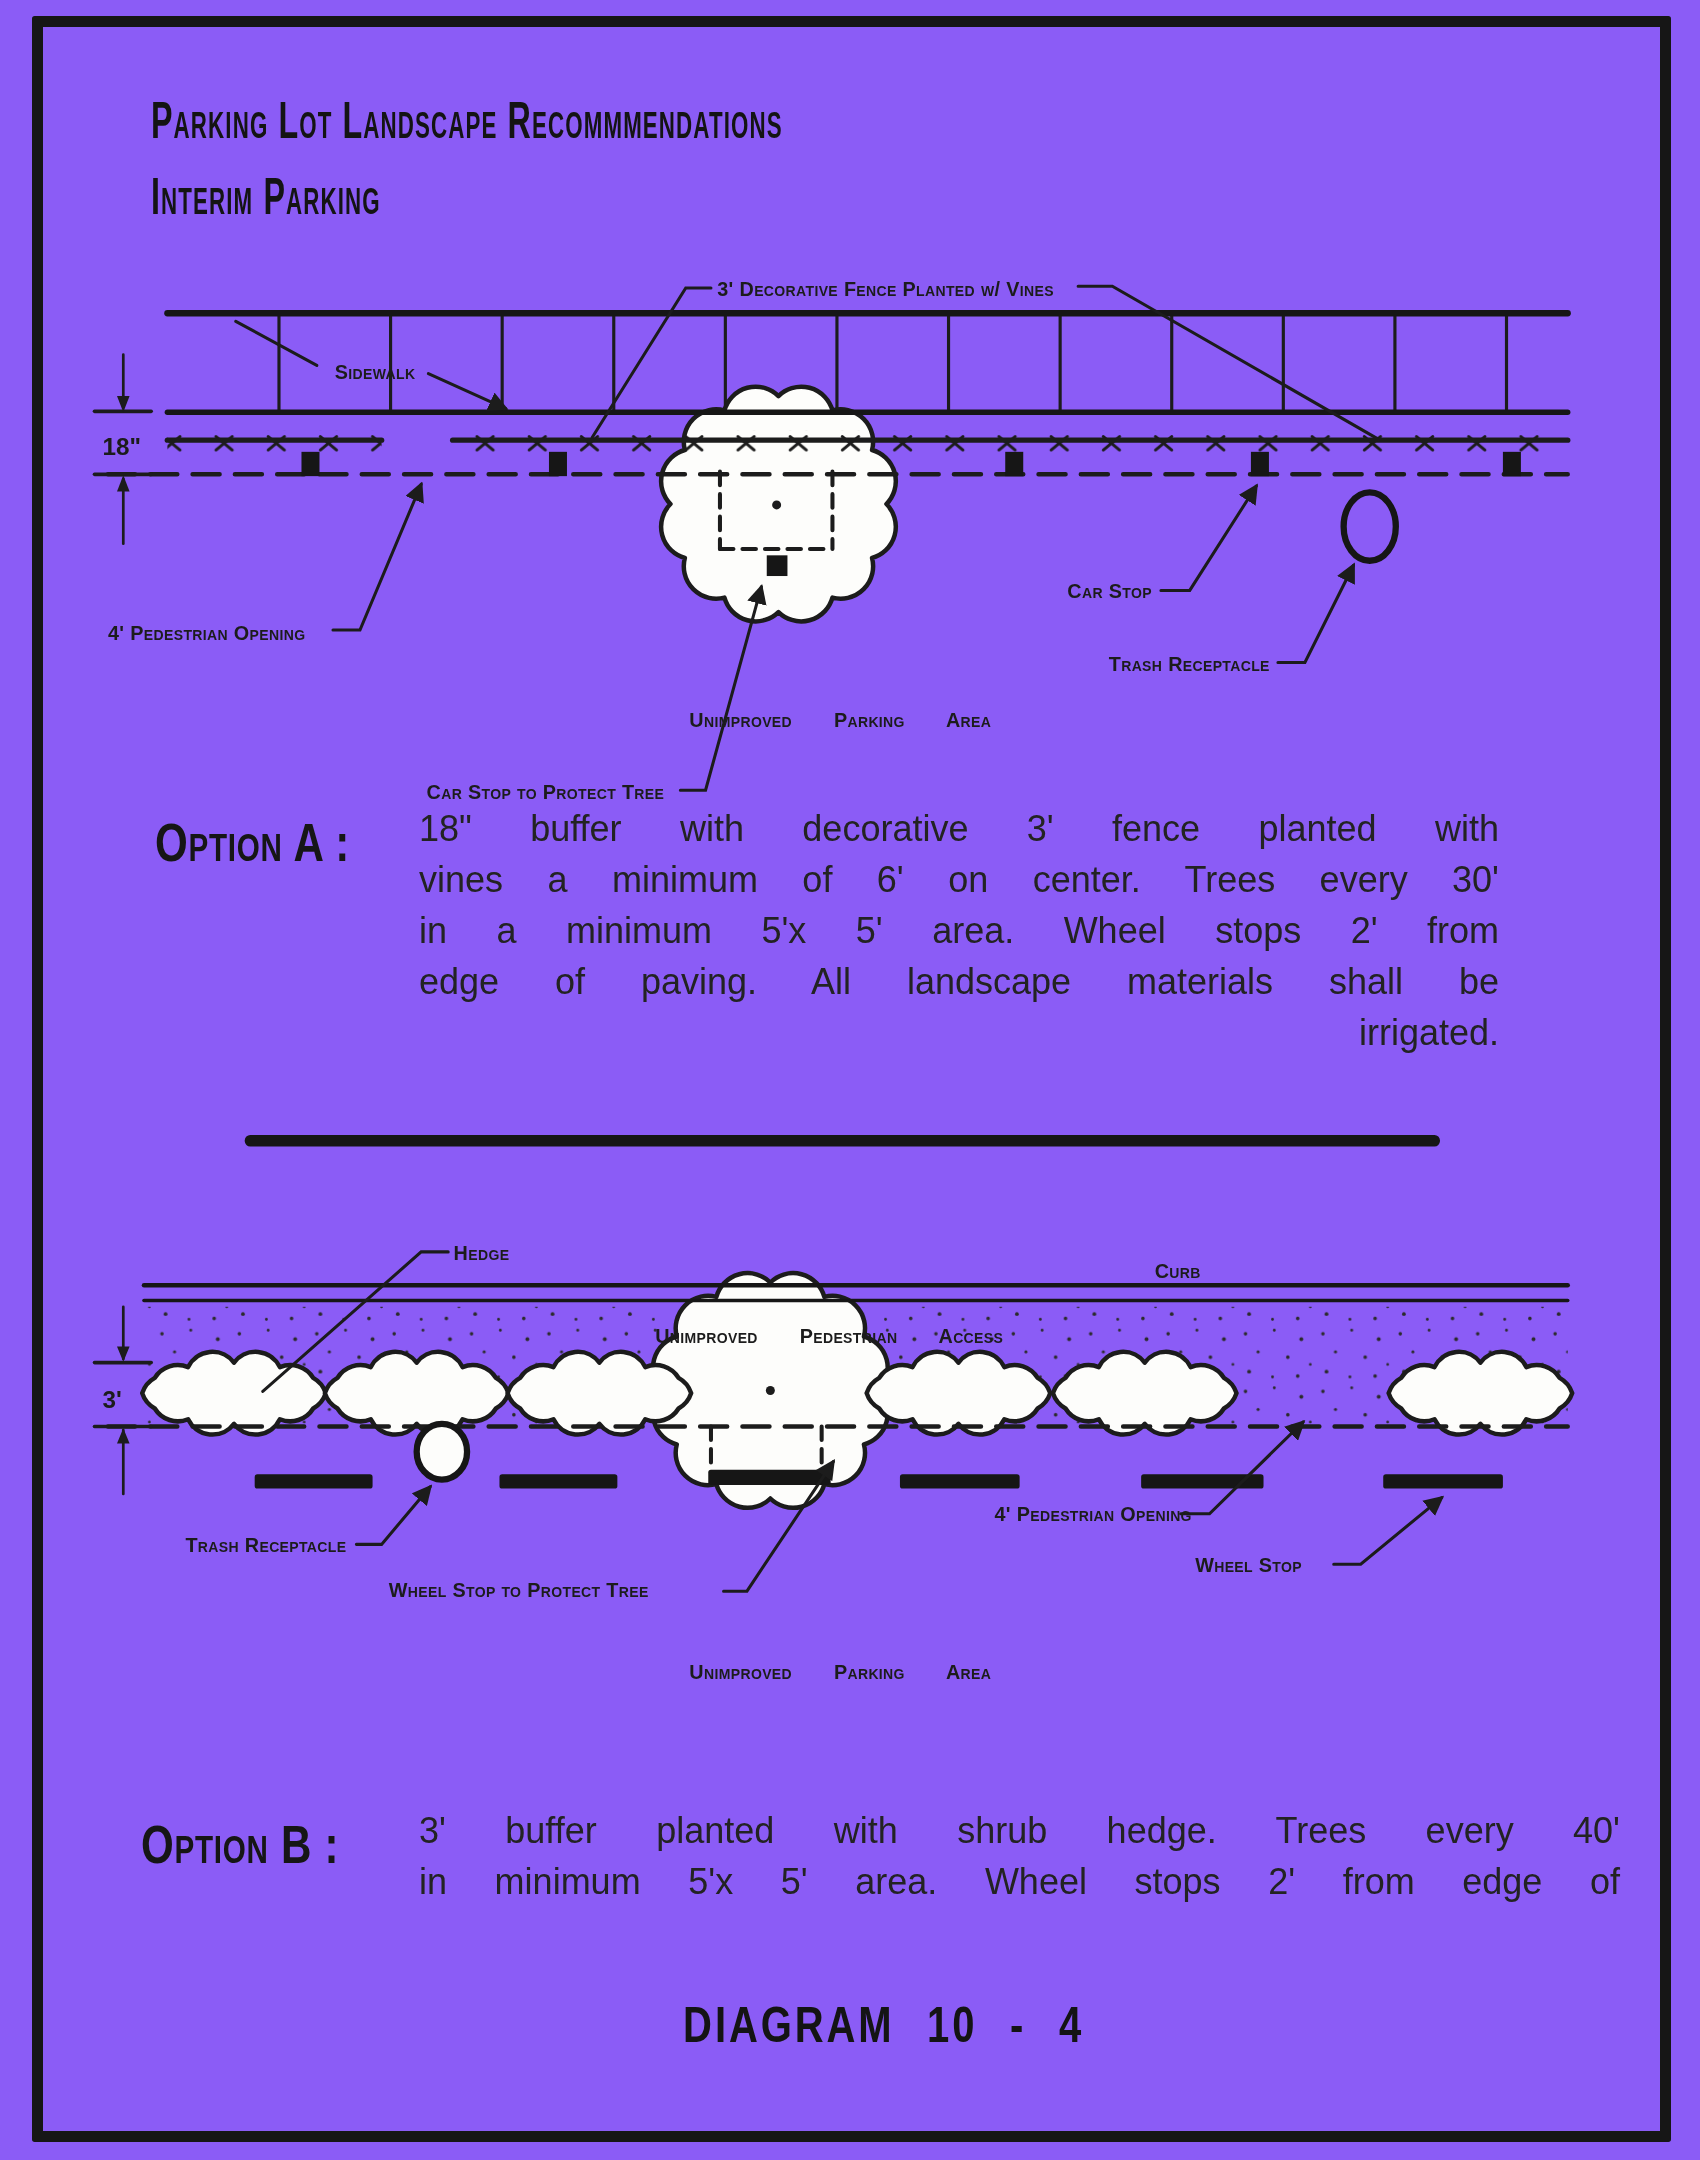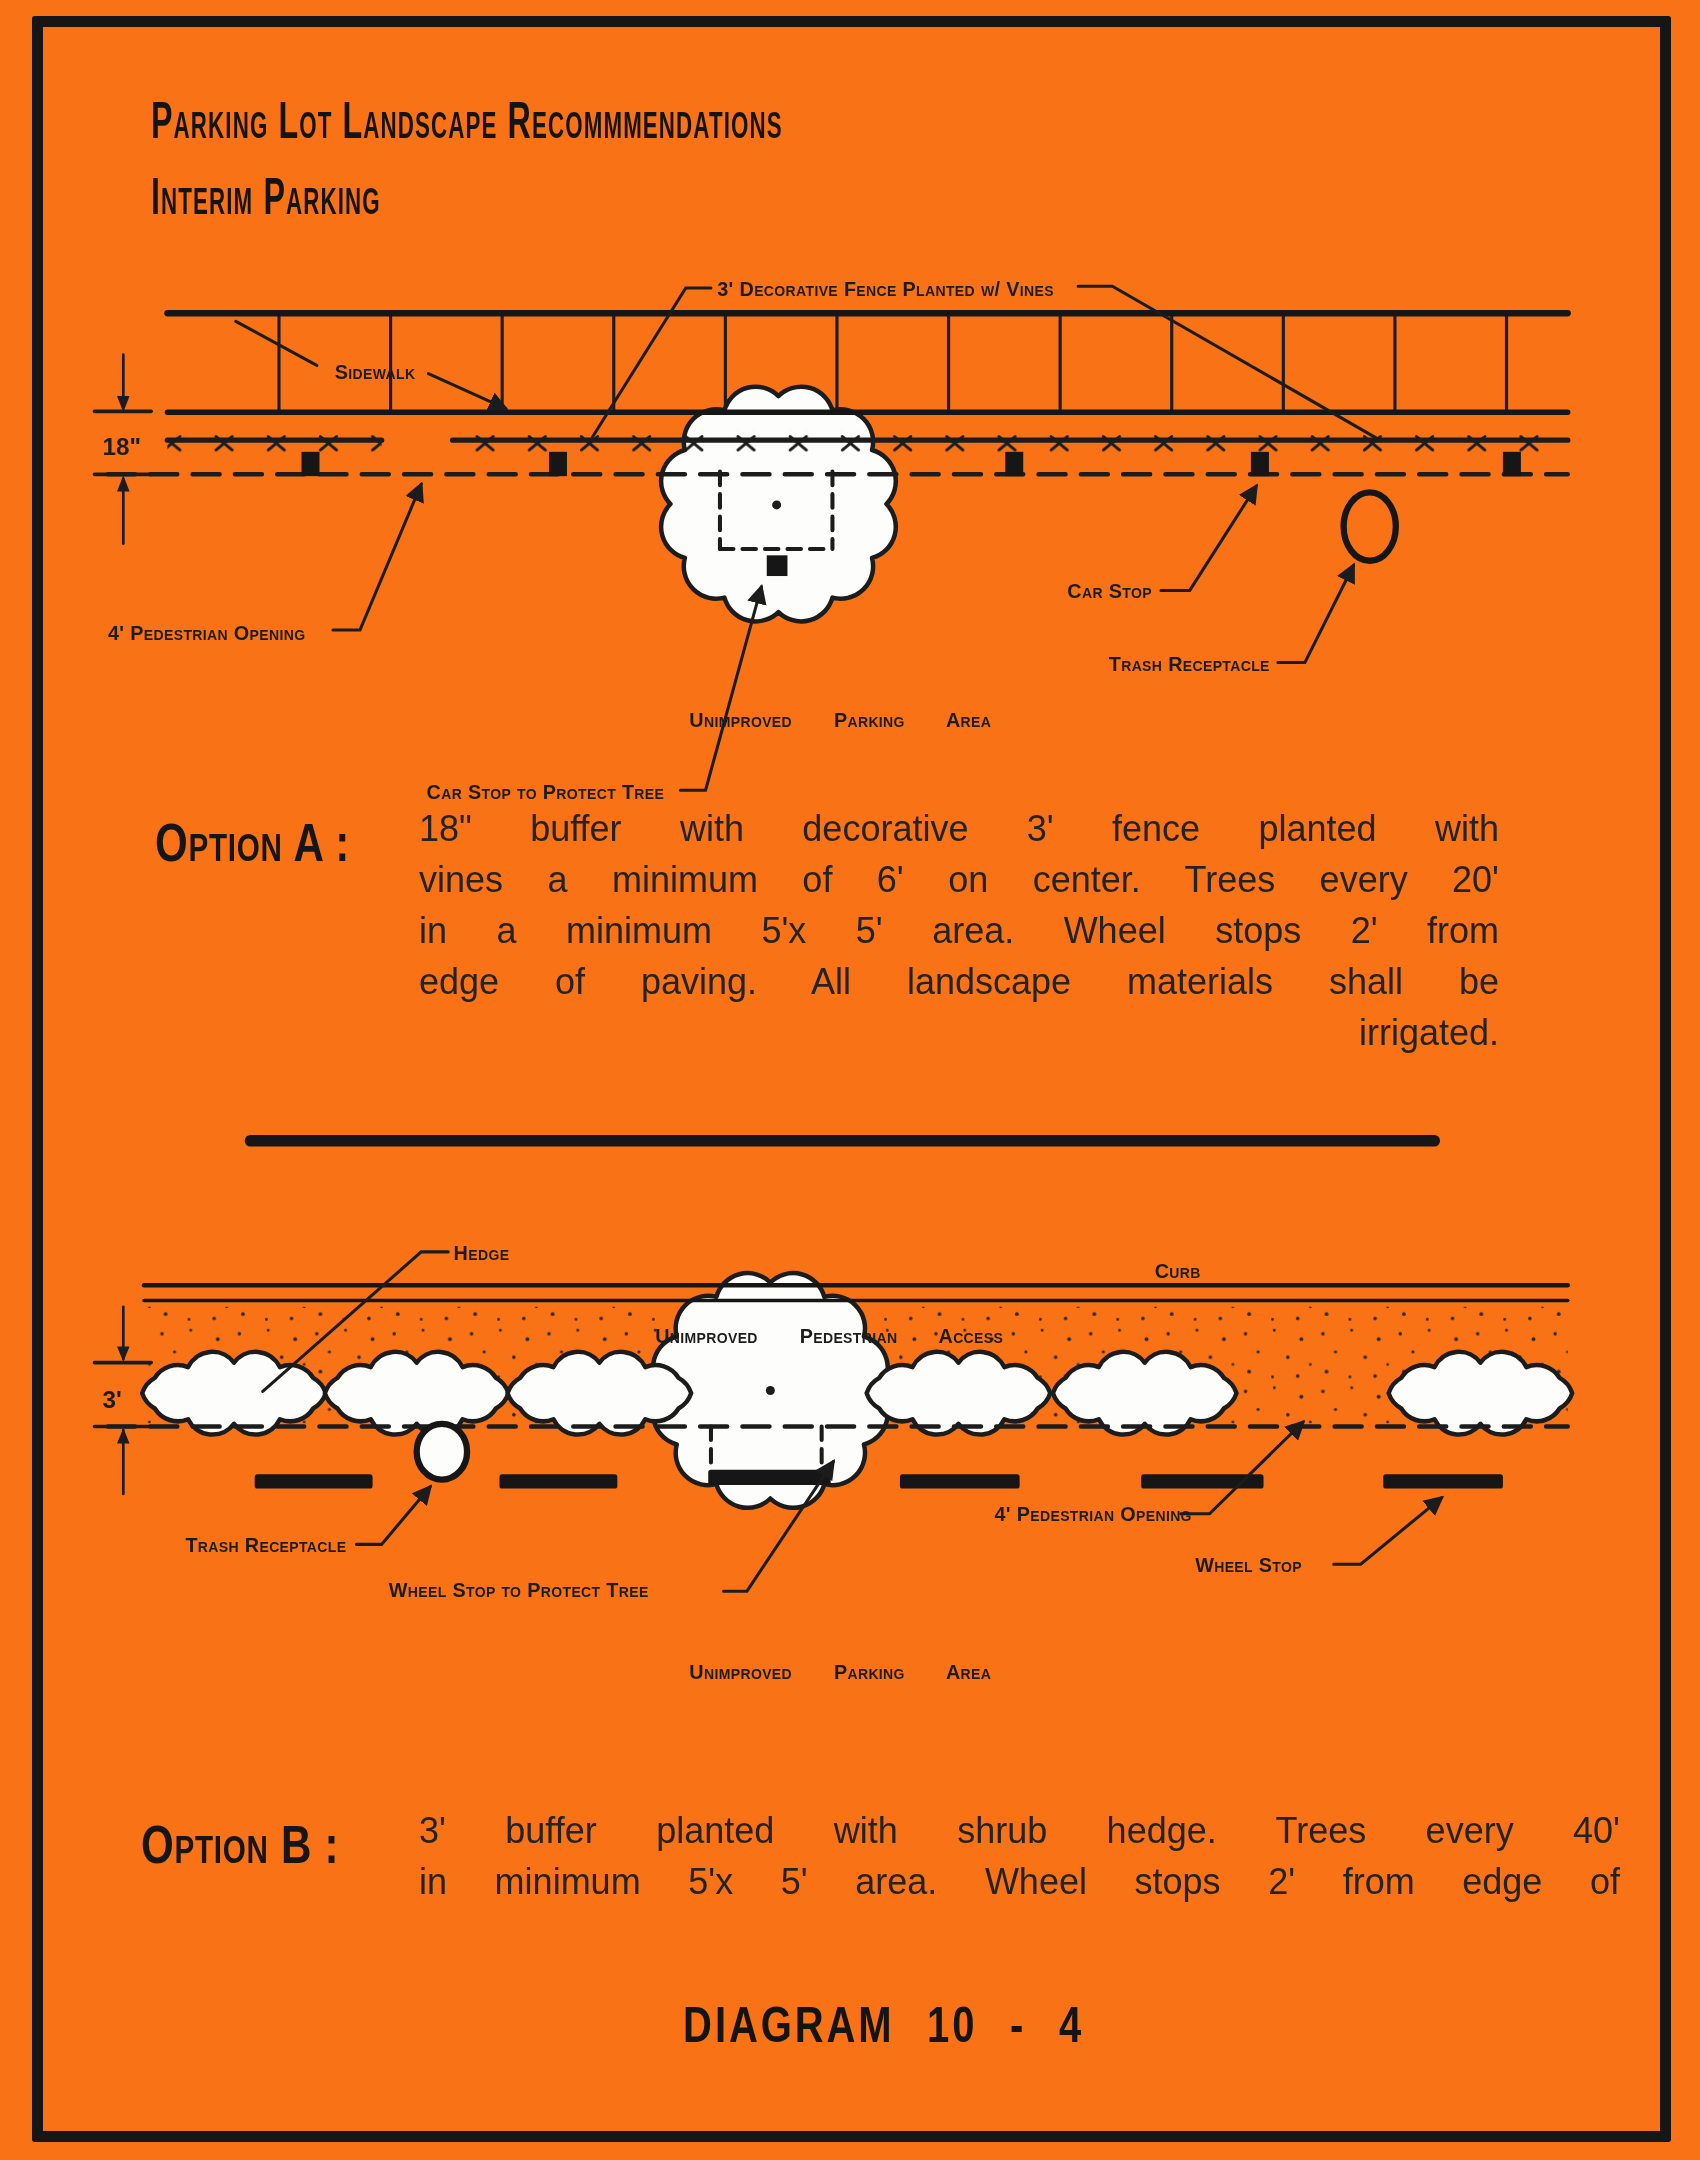--- a/index.html
+++ b/index.html
@@ -1,17 +1,17 @@
 <!DOCTYPE html>
 <html style="font-size:14.4px"><head>
 <meta charset="utf-8">
 <style>
   html,body{margin:0;padding:0;background:#888;}
   #page{
-    position:relative;width:1700px;height:2160px;background:#f97316;
+    position:relative;width:1700px;height:2160px;background:#8b5cf6;
     font-family:"Liberation Sans",sans-serif;color:#1c1c1c;overflow:hidden;
   }
   #frame{
     position:absolute;left:32px;top:16px;width:1617px;height:2104px;
     border:11.7px solid #161616;border-radius:2.7px;pointer-events:none;
   }
   .scx{display:inline-block;transform-origin:left center;white-space:nowrap;}
   .title{
     position:absolute;font-weight:bold;font-variant:small-caps;
     font-size:52px;letter-spacing:1.8px;color:#141414;
@@ -236,21 +236,21 @@
       <text x="1328" y="1747" class="dlbl">Wheel Stop</text>
       <text x="766" y="1866" class="dlbl sparse">Unimproved Parking Area</text>
     </g>
   </svg>
 
   <div id="optionA-label" class="optlabel">
     <span class="scx" style="transform:scaleX(.78);">Option A :</span>
   </div>
   <div id="optionA-para" class="optpara">
     <div class="jline">18" buffer with decorative 3' fence planted with</div>
-    <div class="jline">vines a minimum of 6' on center. Trees every 20'</div>
+    <div class="jline">vines a minimum of 6' on center. Trees every 30'</div>
     <div class="jline">in a minimum 5'x 5' area. Wheel stops 2' from</div>
     <div class="jline">edge of paving. All landscape materials shall be</div>
     <div class="lline">irrigated.</div>
   </div>
 
   <div id="optionB-label" class="optlabel">
     <span class="scx" style="transform:scaleX(.78);">Option B :</span>
   </div>
   <div id="optionB-para" class="optpara">
     <div class="jline">3' buffer planted with shrub hedge. Trees every 40'</div>

